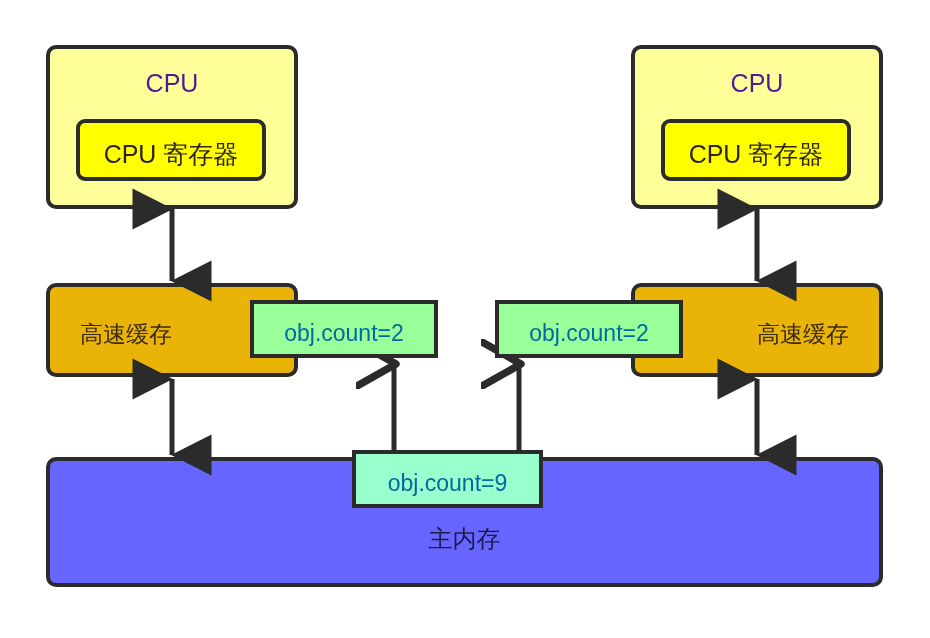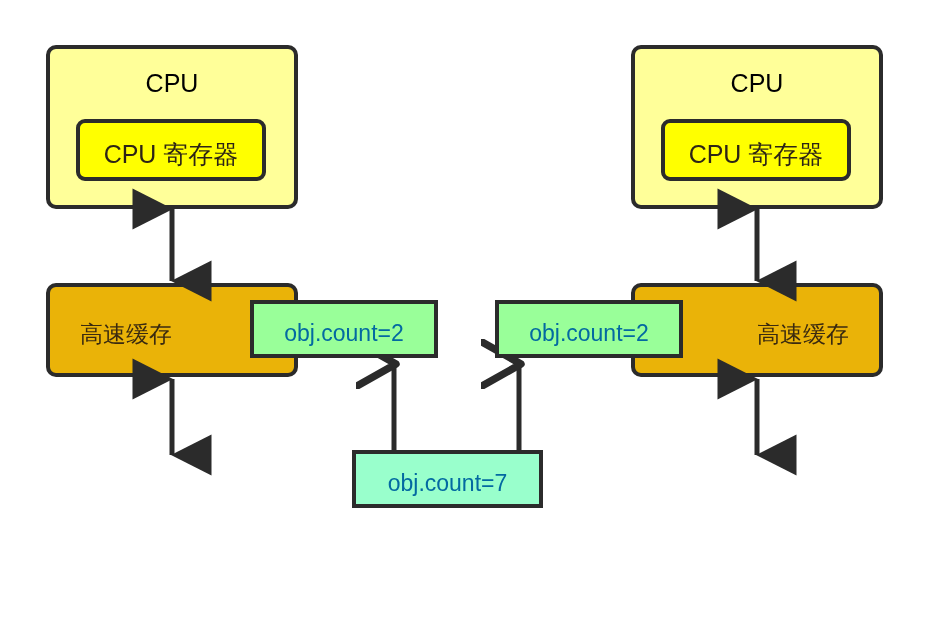--- a/index.html
+++ b/index.html
@@ -34,21 +34,21 @@
   
   .cpu-box {
     background: #ffff99;
     border-radius: 10px;
     align-items: flex-start;
     justify-content: center;
   }
   .cpu-title {
     margin-top: 22px;
     font-size: 25px;
-    color: #000000;
+    color: #4c1d95;
   }
 
   
   .reg-box {
     background: #ffff00;
     border-radius: 9px;
   }
   .reg-label {
     font-size: 25px;
     color: #2d2416;
@@ -161,26 +161,29 @@
   </div>
 
   <div class="box cache-box z-base" style="left:46px; top:283px; width:252px; height:94px;">
     <div class="lbl cache-label left">高速缓存</div>
   </div>
 
   <div class="box cache-box z-base" style="left:631px; top:283px; width:252px; height:94px;">
     <div class="lbl cache-label right">高速缓存</div>
   </div>
 
+  <div class="box mem-box z-base" style="left:46px; top:457px; width:837px; height:130px;">
+    <div class="lbl mem-label">主内存</div>
+  </div>
 
   <div class="box chip chip-cache z-chip" style="left:250px; top:300px; width:188px; height:58px;">
     <div class="lbl chip-label">obj.count=2</div>
   </div>
 
   <div class="box chip chip-cache z-chip" style="left:495px; top:300px; width:188px; height:58px;">
     <div class="lbl chip-label">obj.count=2</div>
   </div>
 
   <div class="box chip chip-mem z-chip" style="left:352px; top:450px; width:191px; height:58px;">
-    <div class="lbl chip-label">obj.count=7</div>
+    <div class="lbl chip-label">obj.count=9</div>
   </div>
 
 </div>
 
 </body></html>

